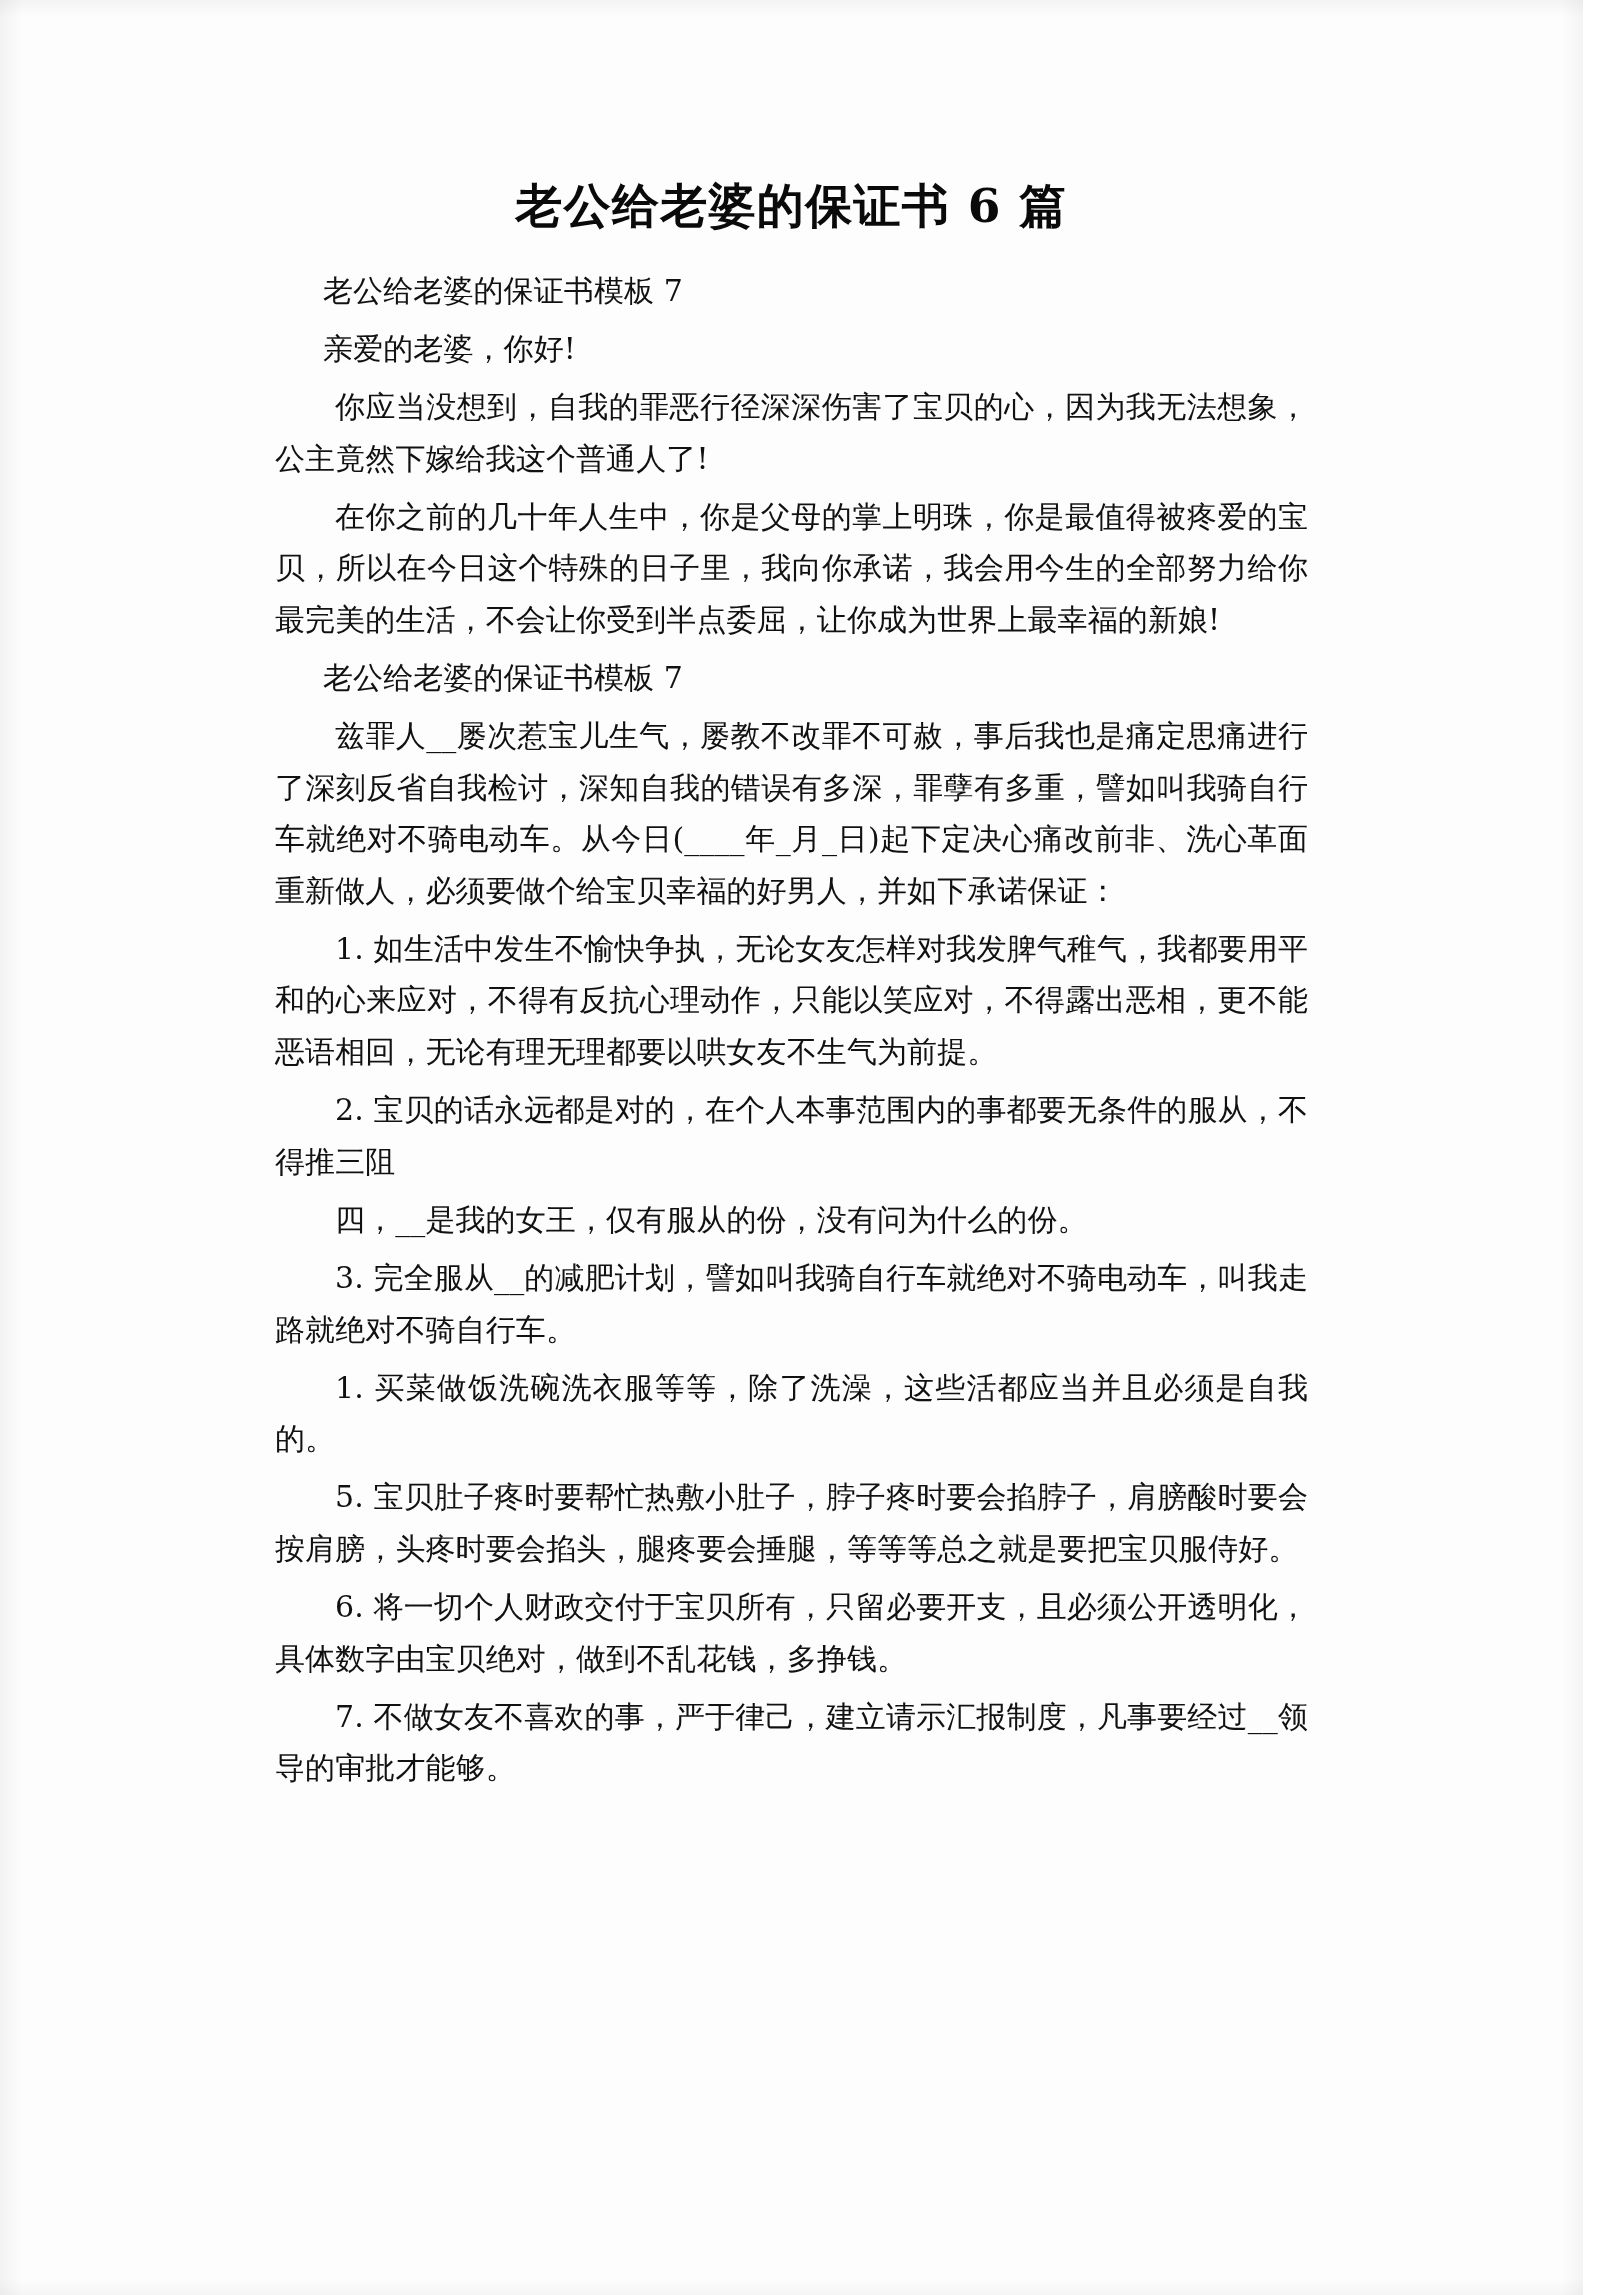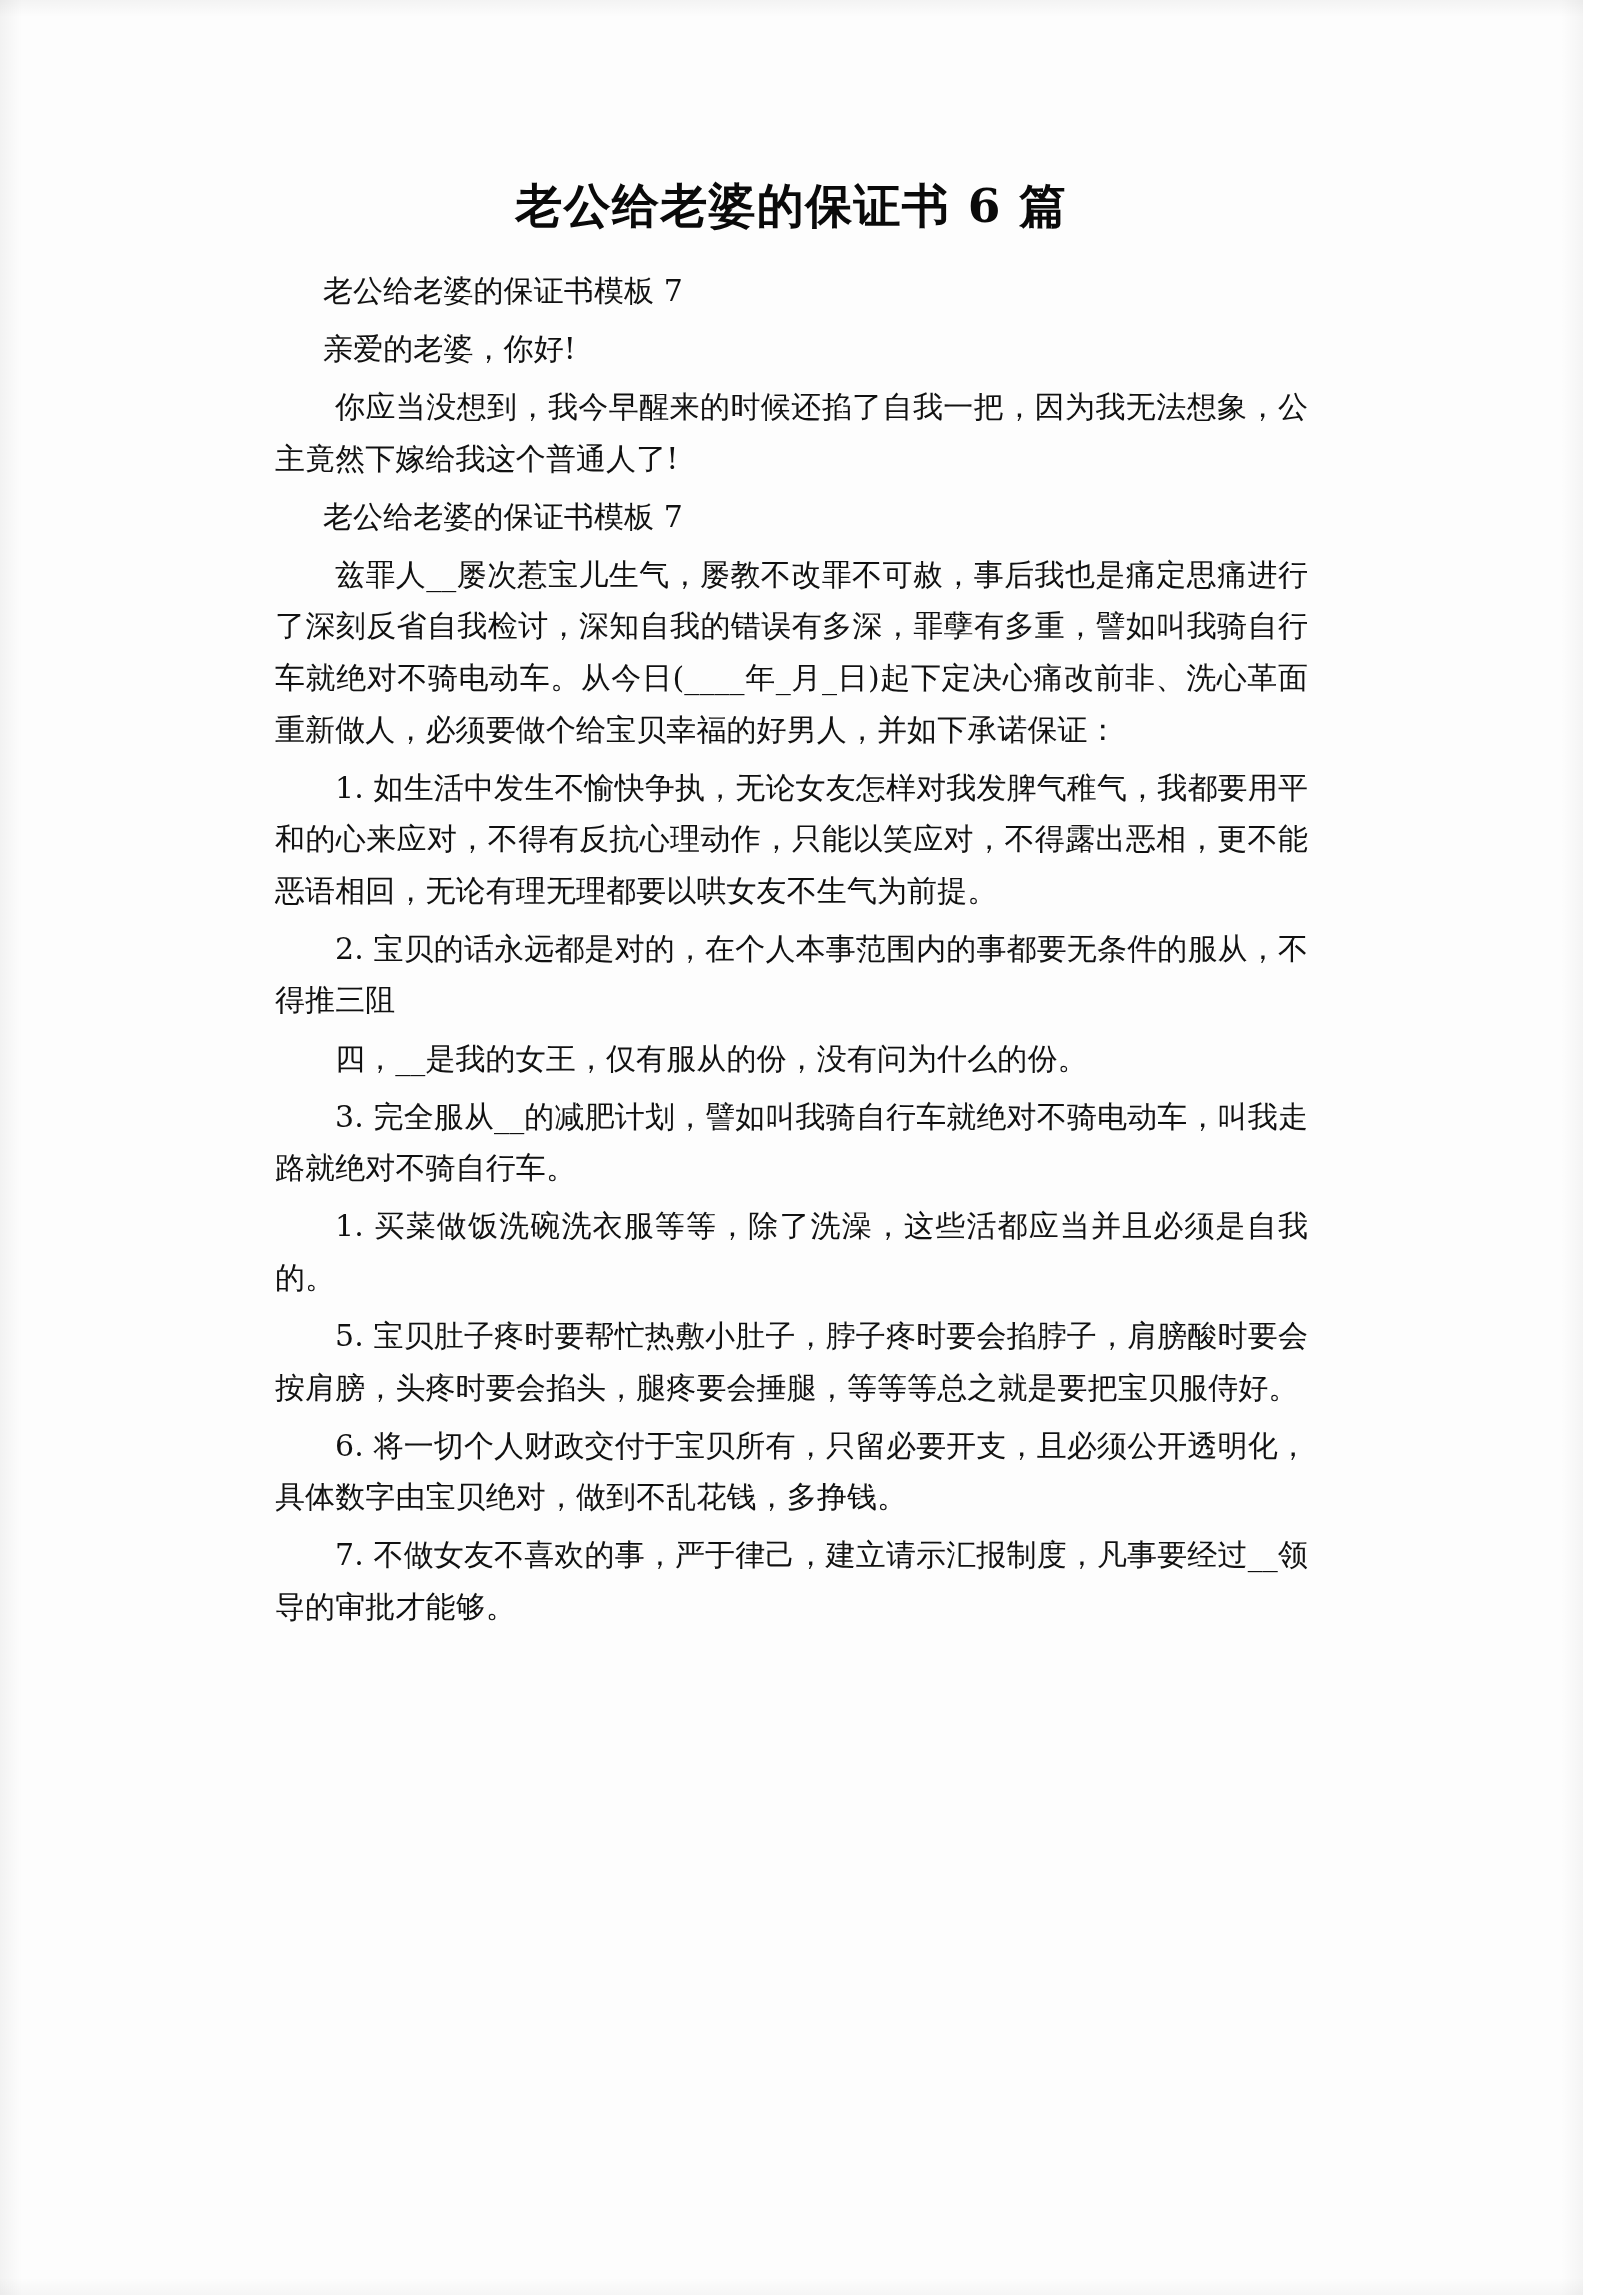--- a/index.html
+++ b/index.html
@@ -78,21 +78,22 @@
   <div class="edge-shade edge-right"></div>
   <div class="edge-shade edge-top"></div>
   <div class="edge-shade edge-bottom"></div>
 
   <h1 class="doc-title">老公给老婆的保证书 6 篇</h1>
 
   <div class="body-block">
 
     <p class="para narrow-indent">老公给老婆的保证书模板 7</p>
     <p class="para narrow-indent">亲爱的老婆，你好!</p>
-    <p class="para">你应当没想到，我今早醒来的时候还掐了自我一把，因为我无法想象，公主竟然下嫁给我这个普通人了!</p>
+    <p class="para">你应当没想到，自我的罪恶行径深深伤害了宝贝的心，因为我无法想象，公主竟然下嫁给我这个普通人了!</p>
+    <p class="para">在你之前的几十年人生中，你是父母的掌上明珠，你是最值得被疼爱的宝贝，所以在今日这个特殊的日子里，我向你承诺，我会用今生的全部努力给你最完美的生活，不会让你受到半点委屈，让你成为世界上最幸福的新娘!</p>
 
     <p class="para narrow-indent">老公给老婆的保证书模板 7</p>
     <p class="para">兹罪人__屡次惹宝儿生气，屡教不改罪不可赦，事后我也是痛定思痛进行了深刻反省自我检讨，深知自我的错误有多深，罪孽有多重，譬如叫我骑自行车就绝对不骑电动车。从今日(____年_月_日)起下定决心痛改前非、洗心革面重新做人，必须要做个给宝贝幸福的好男人，并如下承诺保证：</p>
     <p class="para">1. 如生活中发生不愉快争执，无论女友怎样对我发脾气稚气，我都要用平和的心来应对，不得有反抗心理动作，只能以笑应对，不得露出恶相，更不能恶语相回，无论有理无理都要以哄女友不生气为前提。</p>
     <p class="para">2. 宝贝的话永远都是对的，在个人本事范围内的事都要无条件的服从，不得推三阻</p>
     <p class="para">四，__是我的女王，仅有服从的份，没有问为什么的份。</p>
     <p class="para">3. 完全服从__的减肥计划，譬如叫我骑自行车就绝对不骑电动车，叫我走路就绝对不骑自行车。</p>
     <p class="para">1. 买菜做饭洗碗洗衣服等等，除了洗澡，这些活都应当并且必须是自我的。</p>
     <p class="para">5. 宝贝肚子疼时要帮忙热敷小肚子，脖子疼时要会掐脖子，肩膀酸时要会按肩膀，头疼时要会掐头，腿疼要会捶腿，等等等总之就是要把宝贝服侍好。</p>
     <p class="para">6. 将一切个人财政交付于宝贝所有，只留必要开支，且必须公开透明化，具体数字由宝贝绝对，做到不乱花钱，多挣钱。</p>

